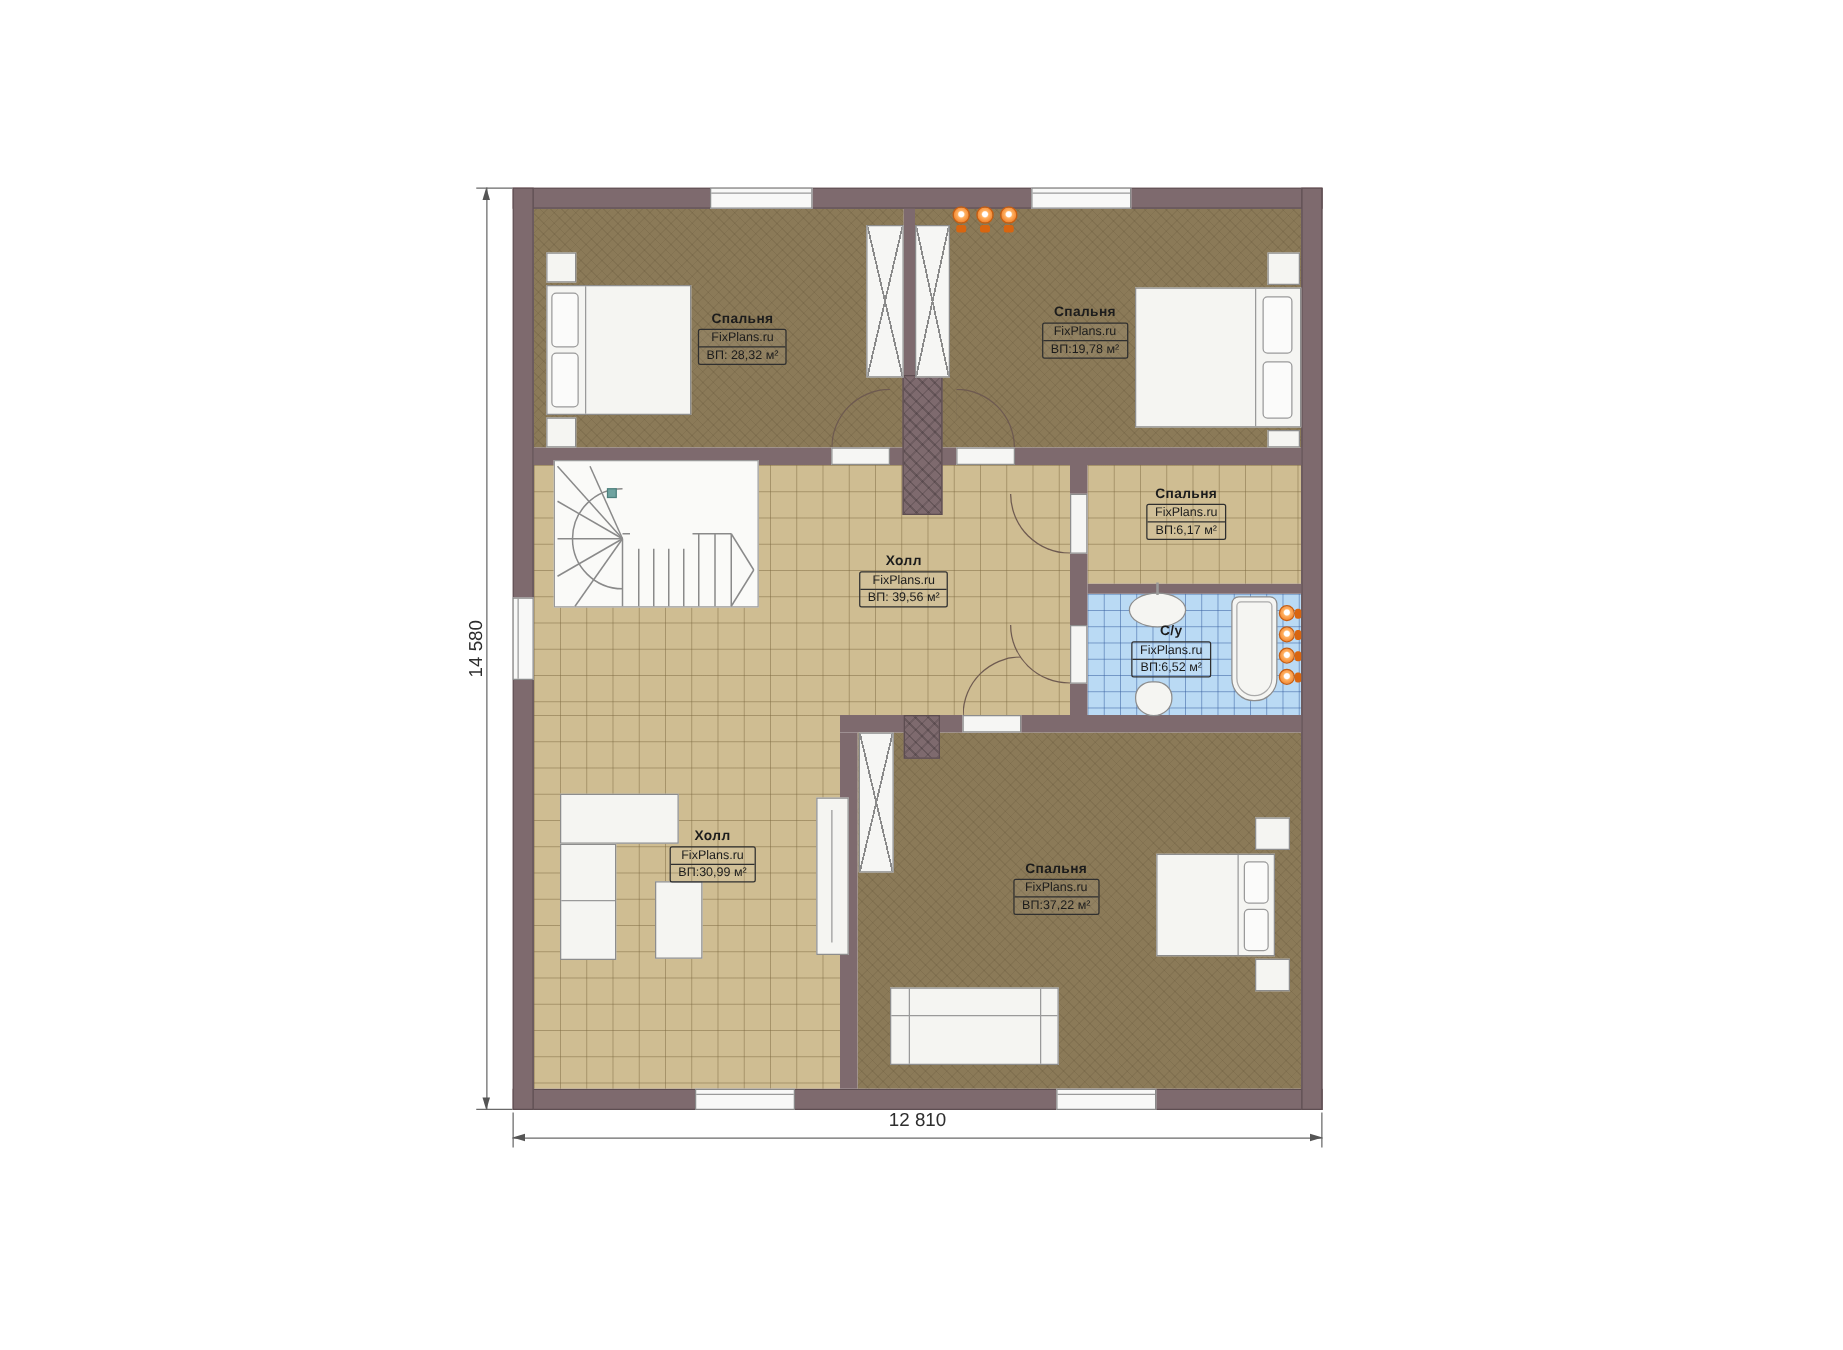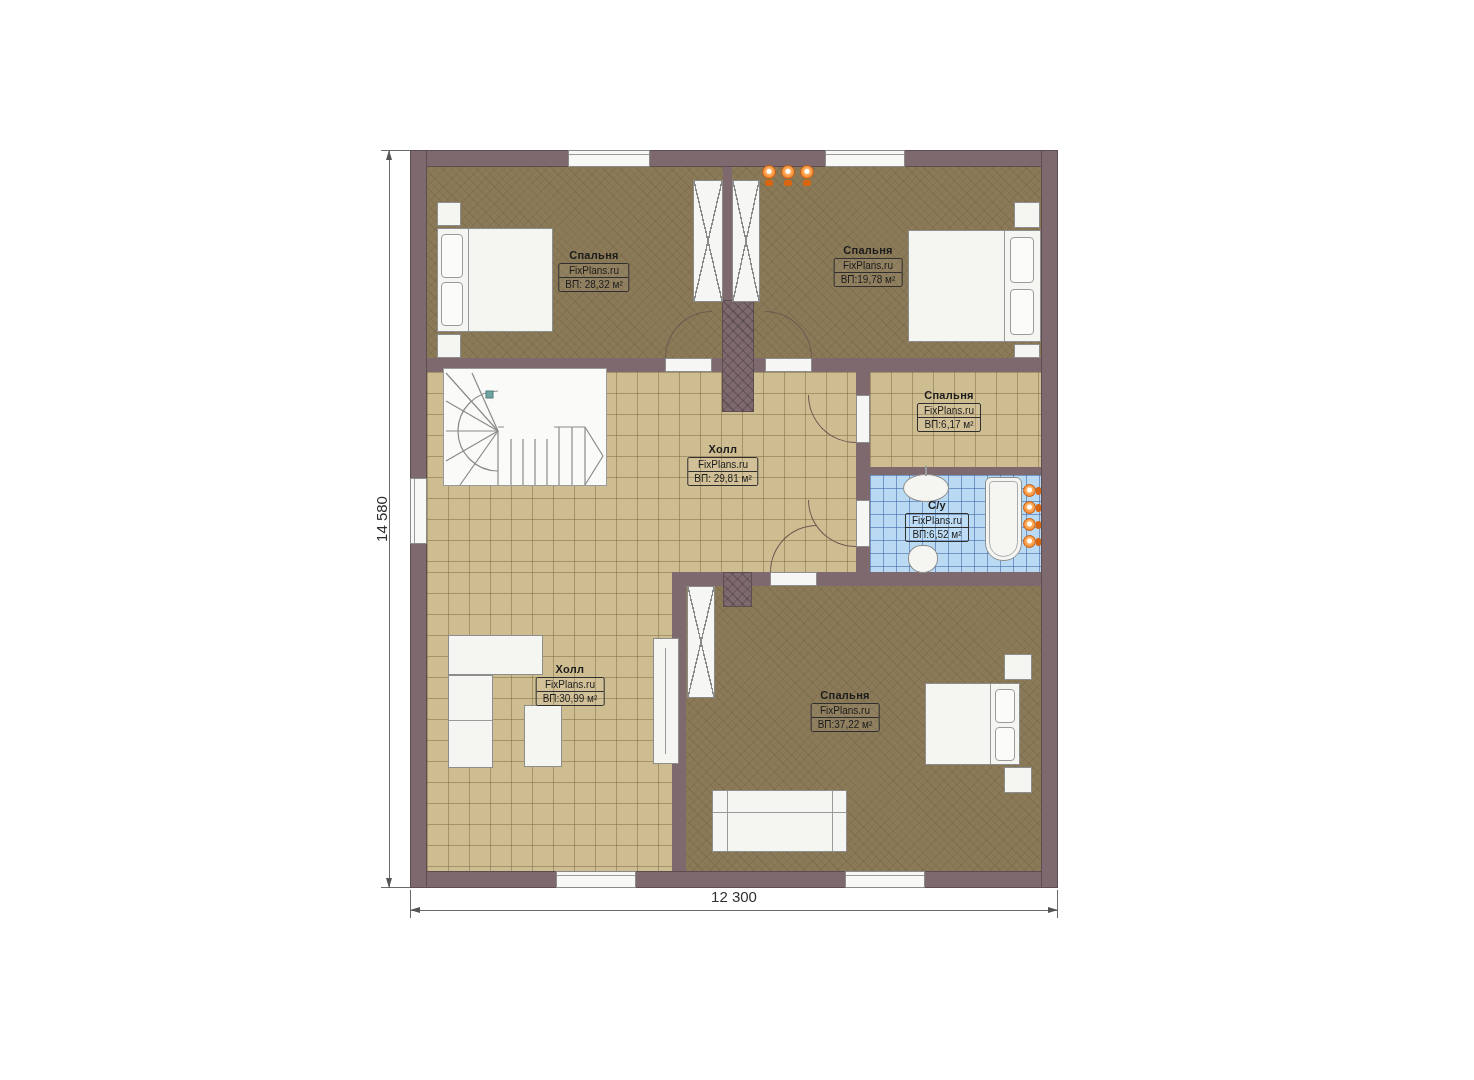--- a/index.html
+++ b/index.html
@@ -214,21 +214,21 @@
     <div class="room-name">Спальня</div>
     <div class="room-box">
       <div class="room-brand">FixPlans.ru</div>
       <div class="room-area">ВП:6,17 м²</div>
     </div>
   </div>
   <div class="room-label" style="left:723px;top:443px;">
     <div class="room-name">Холл</div>
     <div class="room-box">
       <div class="room-brand">FixPlans.ru</div>
-      <div class="room-area">ВП: 29,81 м²</div>
+      <div class="room-area">ВП: 39,56 м²</div>
     </div>
   </div>
   <div class="room-label" style="left:937px;top:499px;">
     <div class="room-name">С/у</div>
     <div class="room-box">
       <div class="room-brand">FixPlans.ru</div>
       <div class="room-area">ВП:6,52 м²</div>
     </div>
   </div>
   <div class="room-label" style="left:570px;top:663px;">
@@ -251,15 +251,15 @@
   <div class="dim" style="left:381px;top:887px;width:29px;height:1px;"></div>
   <div class="tri tri-up" style="left:386px;top:150px;"></div>
   <div class="tri tri-down" style="left:386px;top:878px;"></div>
   <div class="dim-text" style="left:381px;top:519px;transform:translate(-50%,-50%) rotate(-90deg);">14 580</div>
 
   <div class="dim" style="left:410px;top:910px;width:648px;height:1px;"></div>
   <div class="dim" style="left:410px;top:890px;width:1px;height:28px;"></div>
   <div class="dim" style="left:1057px;top:890px;width:1px;height:28px;"></div>
   <div class="tri tri-left" style="left:410px;top:907px;"></div>
   <div class="tri tri-right" style="left:1048px;top:907px;"></div>
-  <div class="dim-text" style="left:734px;top:896px;transform:translate(-50%,-50%);">12 300</div>
+  <div class="dim-text" style="left:734px;top:896px;transform:translate(-50%,-50%);">12 810</div>
 
 </div>
 
 </body></html>

